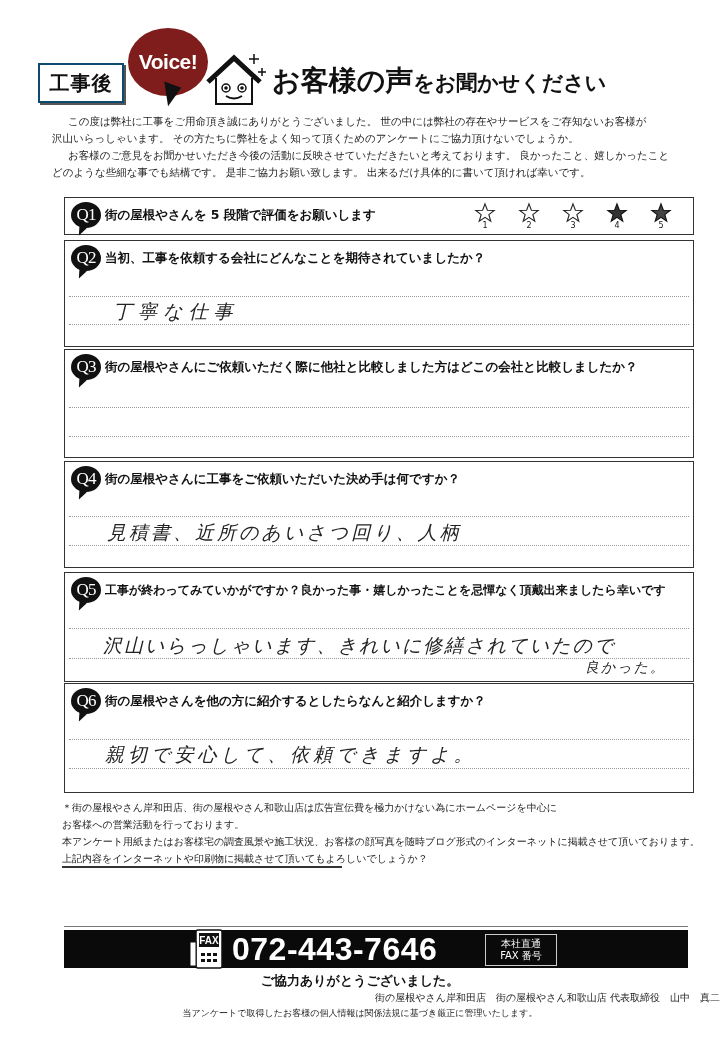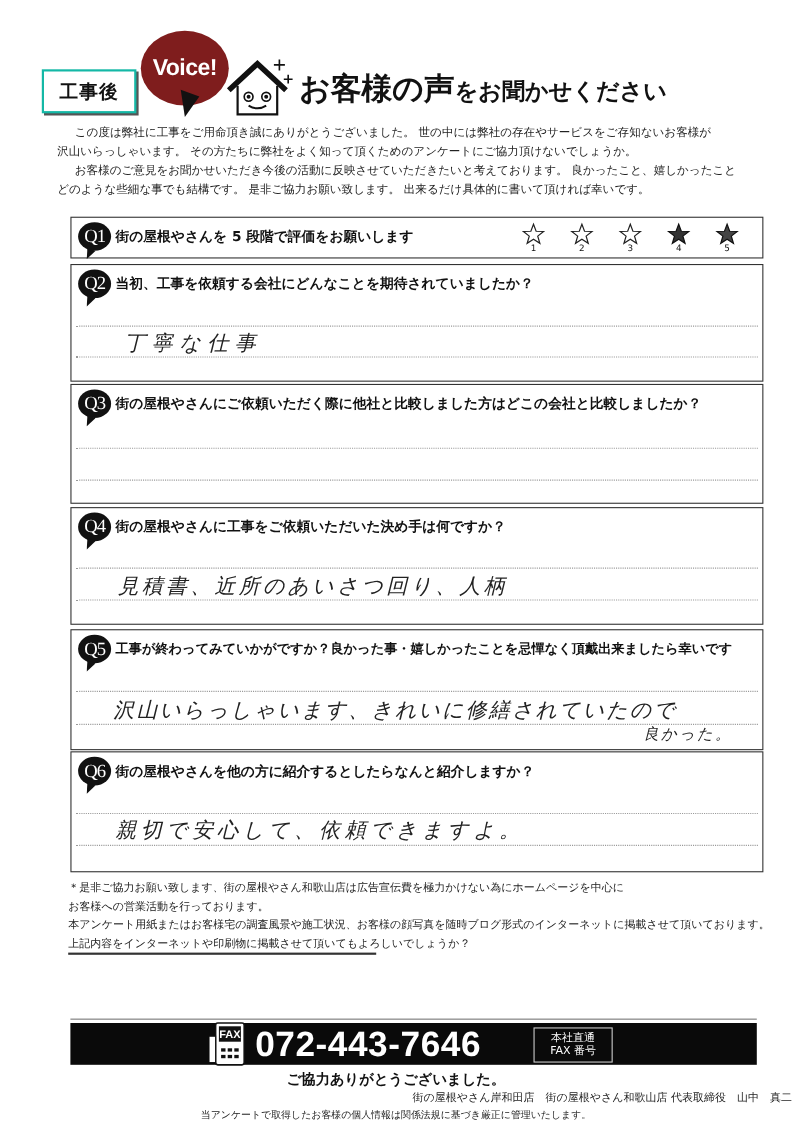--- a/index.html
+++ b/index.html
@@ -4,22 +4,22 @@
 <style>
   html, body { margin: 0; padding: 0; }
   body {
     width: 720px; height: 1040px; background: #ffffff; position: relative;
     font-family: "DejaVu Sans", "Liberation Sans", sans-serif; color: #111;
     overflow: hidden;
   }
   .abs { position: absolute; }
   
   .tag-box {
-    left: 38px; top: 63px; width: 82px; height: 36px; border: 2px solid #14b8a6;
-    box-shadow: 2px 2px 0 #555; font-size: 17px; font-weight: bold;
+    left: 38px; top: 63px; width: 82px; height: 36px; border: 2px solid #0c4a6e;
+    box-shadow: 2px 2px 0 #555; font-size: 20px; font-weight: bold;
     display: flex; align-items: center; justify-content: center; letter-spacing: 1px;
   }
   .voice-bubble {
     left: 128px; top: 28px; width: 80px; height: 68px; background: #7f1d1d; border-radius: 50%;
     color: #fff; font-family: "Liberation Sans", sans-serif; font-weight: bold; font-size: 21px;
     display: flex; align-items: center; justify-content: center; letter-spacing: -0.5px;
   }
   .voice-tail {
     left: 160px; top: 84px; width: 0; height: 0;
     border-left: 12px solid transparent; border-right: 6px solid transparent; border-top: 22px solid #111;
@@ -192,21 +192,21 @@
   <div class="qhead">
     <div class="qbadge">Q6</div>
     <div class="qtext">街の屋根やさんを他の方に紹介するとしたらなんと紹介しますか？</div>
   </div>
   <div class="dotline" style="top:55px;"></div>
   <div class="dotline" style="top:84px;"></div>
   <div class="answer" style="left:40px;top:58px;letter-spacing:4px;">親切で安心して、依頼できますよ。</div>
 </div>
 
 <div class="abs notes">
-  <p>＊是非ご協力お願い致します、街の屋根やさん和歌山店は広告宣伝費を極力かけない為にホームページを中心に</p>
+  <p>＊街の屋根やさん岸和田店、街の屋根やさん和歌山店は広告宣伝費を極力かけない為にホームページを中心に</p>
   <p>お客様への営業活動を行っております。</p>
   <p>本アンケート用紙またはお客様宅の調査風景や施工状況、お客様の顔写真を随時ブログ形式のインターネットに掲載させて頂いております。</p>
   <p>上記内容をインターネットや印刷物に掲載させて頂いてもよろしいでしょうか？</p>
 </div>
 <div class="abs underline-bar"></div>
 
 <div class="abs fax-topline"></div>
 <div class="abs fax-bar"></div>
 <svg class="abs fax-icon" viewBox="0 0 36 42">
   <rect x="6" y="2" width="26" height="38" rx="2" fill="#fff" stroke="#111" stroke-width="1.5"></rect>

